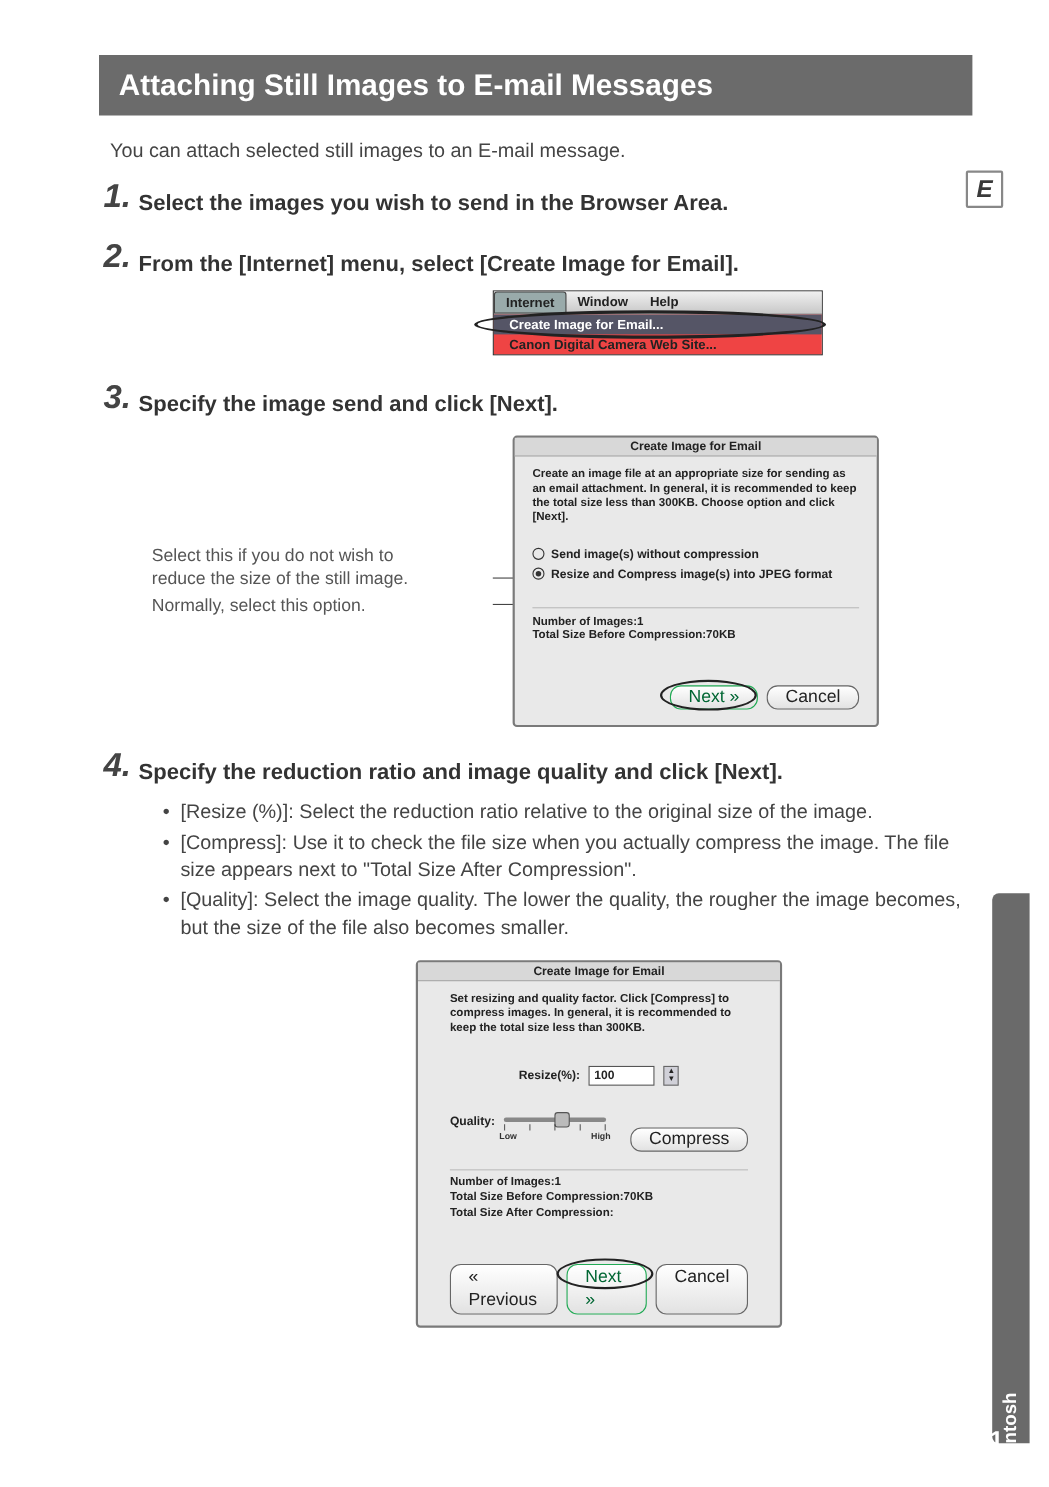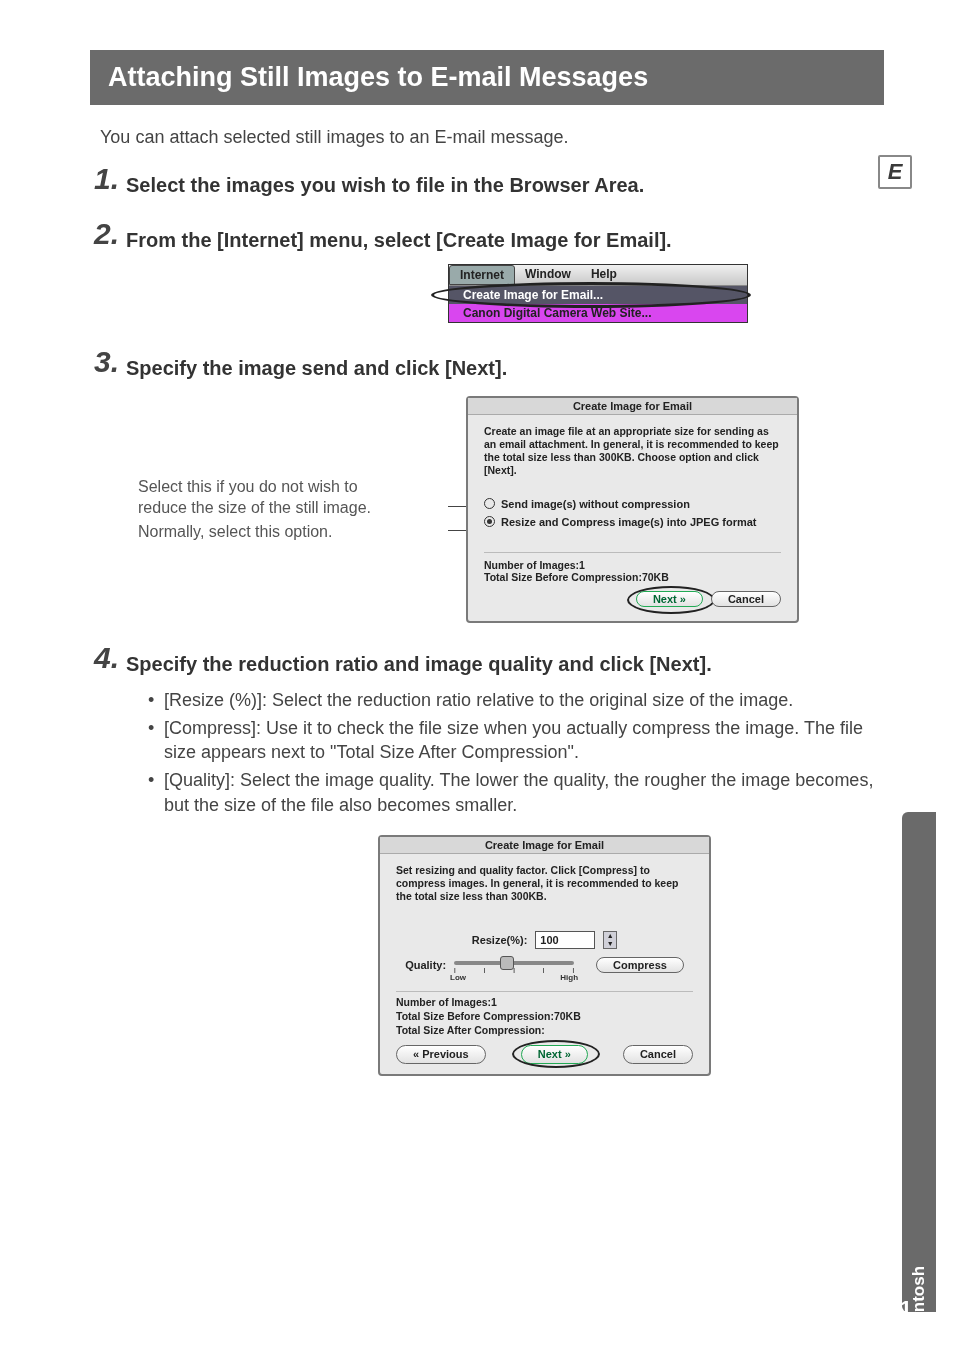--- a/index.html
+++ b/index.html
@@ -84,21 +84,21 @@
       padding: 2px 10px;
       font-weight: bold;
       color: #222;
     }
     .menu-tab.active {
       background: #9aa;
       border: 1px solid #444;
       border-radius: 3px 3px 0 0;
     }
     .menu-items {
-      background: #d946ef;
+      background: #ef4444;
     }
     .menu-item {
       padding: 2px 14px;
       font-weight: bold;
       color: #222;
       position: relative;
     }
     .menu-item.highlight {
       background: #556;
       color: #fff;
@@ -187,24 +187,25 @@
       display: flex;
       justify-content: flex-end;
       gap: 8px;
       margin-top: 8px;
     }
     .btn-row.center { justify-content: space-between; }
     .mac-btn {
       border: 1.5px solid #666;
       border-radius: 10px;
       padding: 1px 16px;
-      font-size: 11px;
-      font-weight: bold;
+      font-size: 16px;
+      font-weight: normal;
       background: linear-gradient(#fff, #e2e2e2);
       position: relative;
+      margin-top: 32px;
     }
     .mac-btn.primary {
       border-color: #2a5;
       color: #063;
     }
     .ring-small {
       position: absolute;
       border: 2.5px solid #222;
       border-radius: 50%;
       width: 88px;
@@ -231,21 +232,21 @@
     }
     .bullets li::before {
       content: "•";
       position: absolute;
       left: 0;
       top: 0;
     }
     .dialog2 {
       margin: 10px 0 0 280px;
     }
-    .d2-inner { padding: 10px 16px 10px; }
+    .d2-inner { padding: 10px 29px 10px; }
     .d2-desc { font-size: 10.5px; line-height: 1.25; margin-bottom: 28px; }
     .form-row {
       display: flex;
       align-items: center;
       gap: 8px;
       margin: 6px 0;
       font-size: 11px;
       justify-content: center;
     }
     .resize-input {
@@ -357,21 +358,21 @@
 <div class="page">
 
   <div class="title-bar">Attaching Still Images to E-mail Messages</div>
 
   <p class="intro">You can attach selected still images to an E-mail message.</p>
 
   <div class="side-badge">E</div>
 
   <div class="step">
     <span class="step-num">1.</span>
-    <div class="step-head">Select the images you wish to file in the Browser Area.</div>
+    <div class="step-head">Select the images you wish to send in the Browser Area.</div>
   </div>
 
   <div class="step" style="margin-top: 26px;">
     <span class="step-num">2.</span>
     <div class="step-head">From the [Internet] menu, select [Create Image for Email].</div>
 
     <div class="menu-shot">
       <div class="menu-bar-row">
         <div class="menu-tab active">Internet</div>
         <div class="menu-tab">Window</div>

